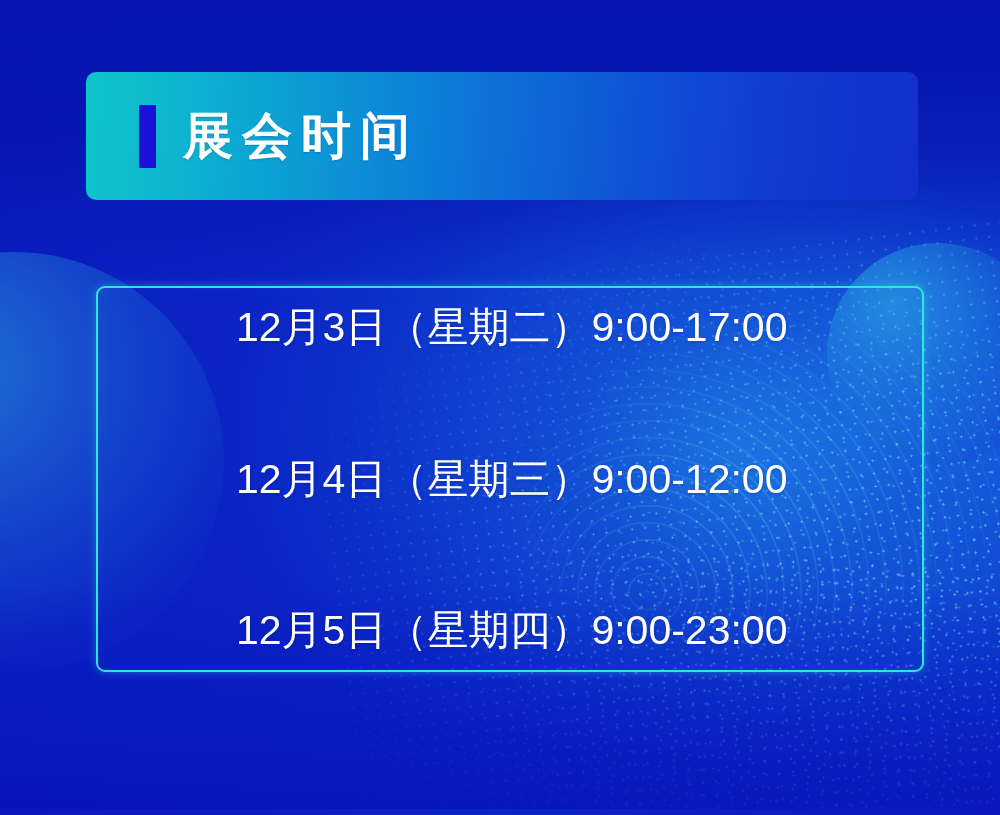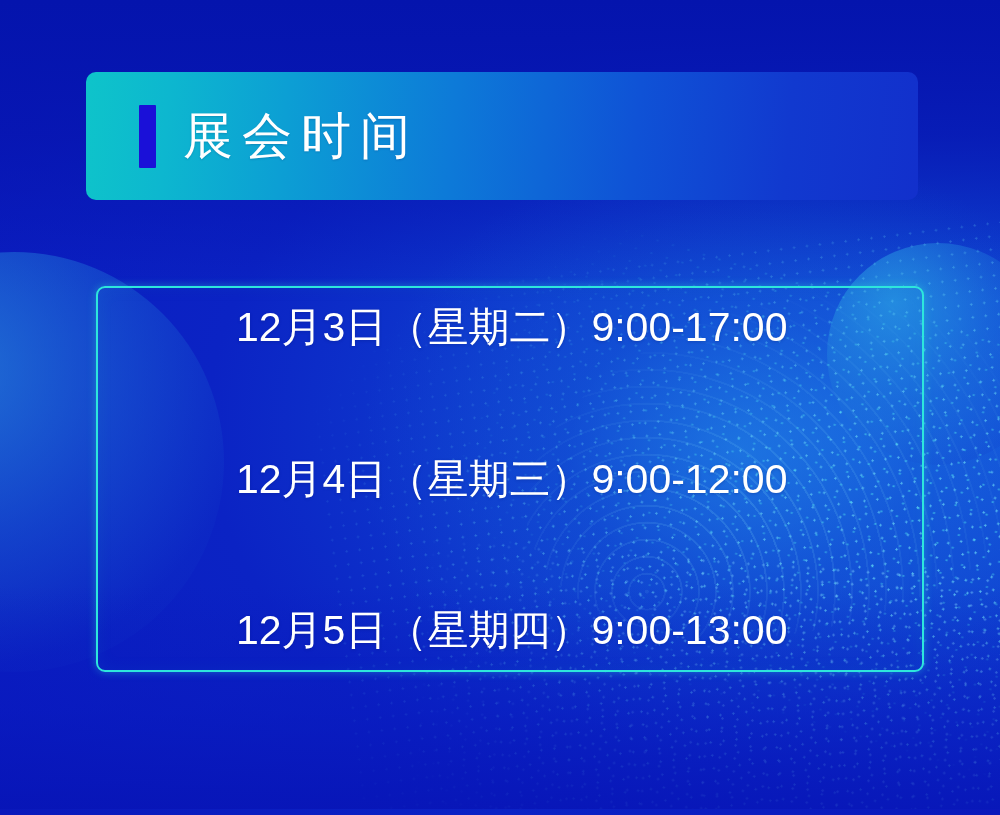--- a/index.html
+++ b/index.html
@@ -145,21 +145,21 @@
     height: 63px;
     background: #1a10d8;
     margin-left: 53px;
     flex: 0 0 auto;
     border-radius: 1px;
   }
   .banner-title {
     margin-left: 27px;
     color: #ffffff;
     font-size: 50px;
-    font-weight: 400;
+    font-weight: 700;
     letter-spacing: 9px;
     line-height: 1;
     text-shadow: 0 1px 2px rgba(0,20,90,0.18);
     white-space: nowrap;
   }
 
   
   .content-box {
     position: absolute;
     left: 96px; top: 286px;
@@ -208,17 +208,17 @@
   <div class="bg-bottomshade"></div>
 
   <div class="banner">
     <div class="banner-accent-bar"></div>
     <div class="banner-title">展会时间</div>
   </div>
 
   <div class="content-box">
     <p class="date-line">12月3日（星期二）9:00-17:00</p>
     <p class="date-line">12月4日（星期三）9:00-12:00</p>
-    <p class="date-line">12月5日（星期四）9:00-13:00</p>
+    <p class="date-line">12月5日（星期四）9:00-23:00</p>
   </div>
 
   <div class="bottom-strip"></div>
 </div>
 
 </body></html>

